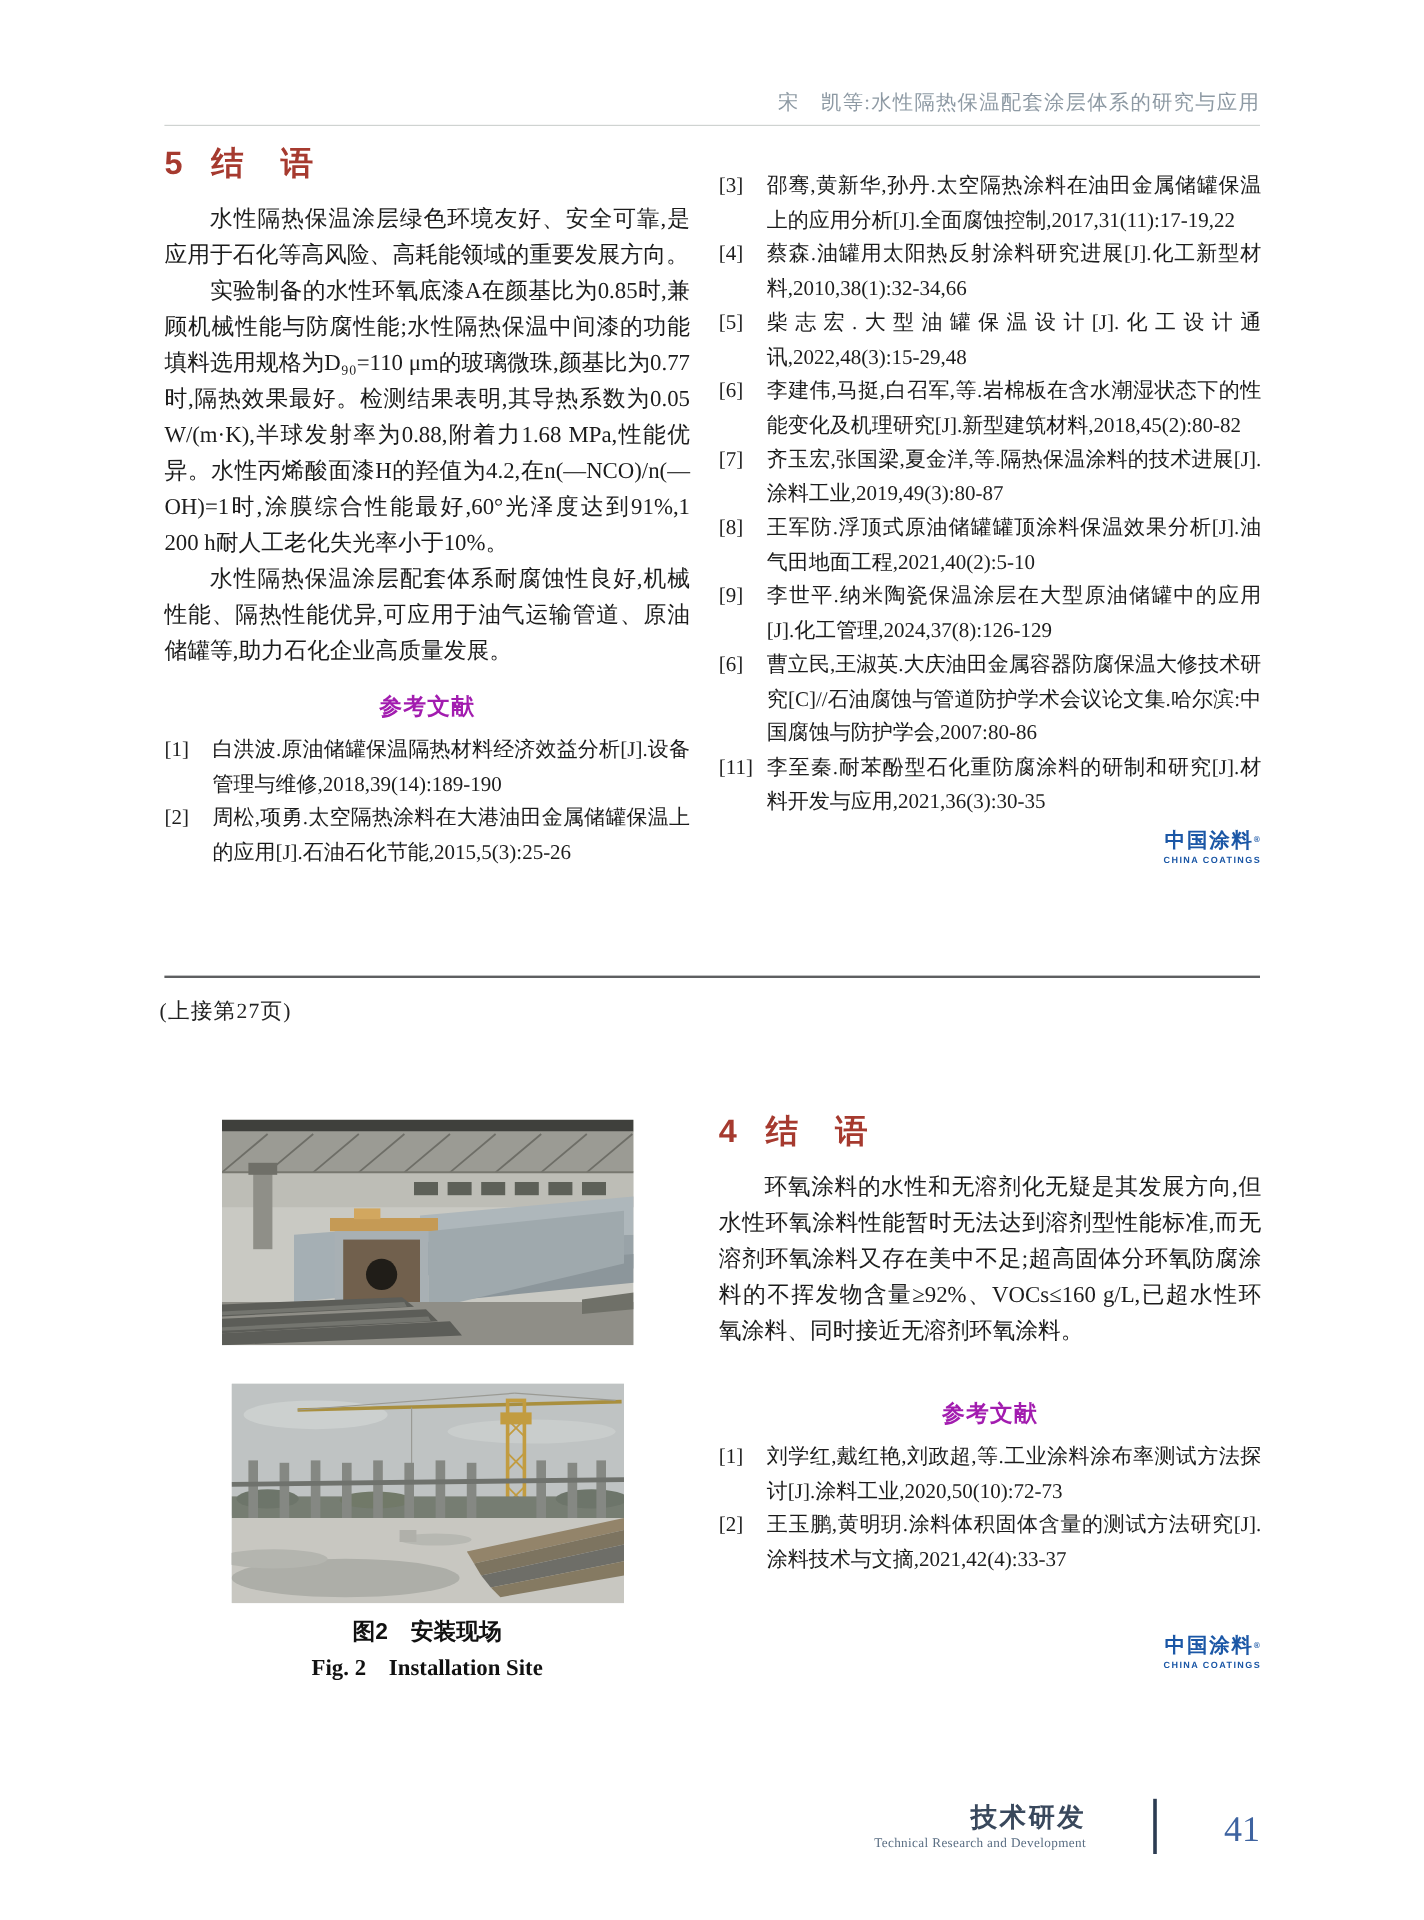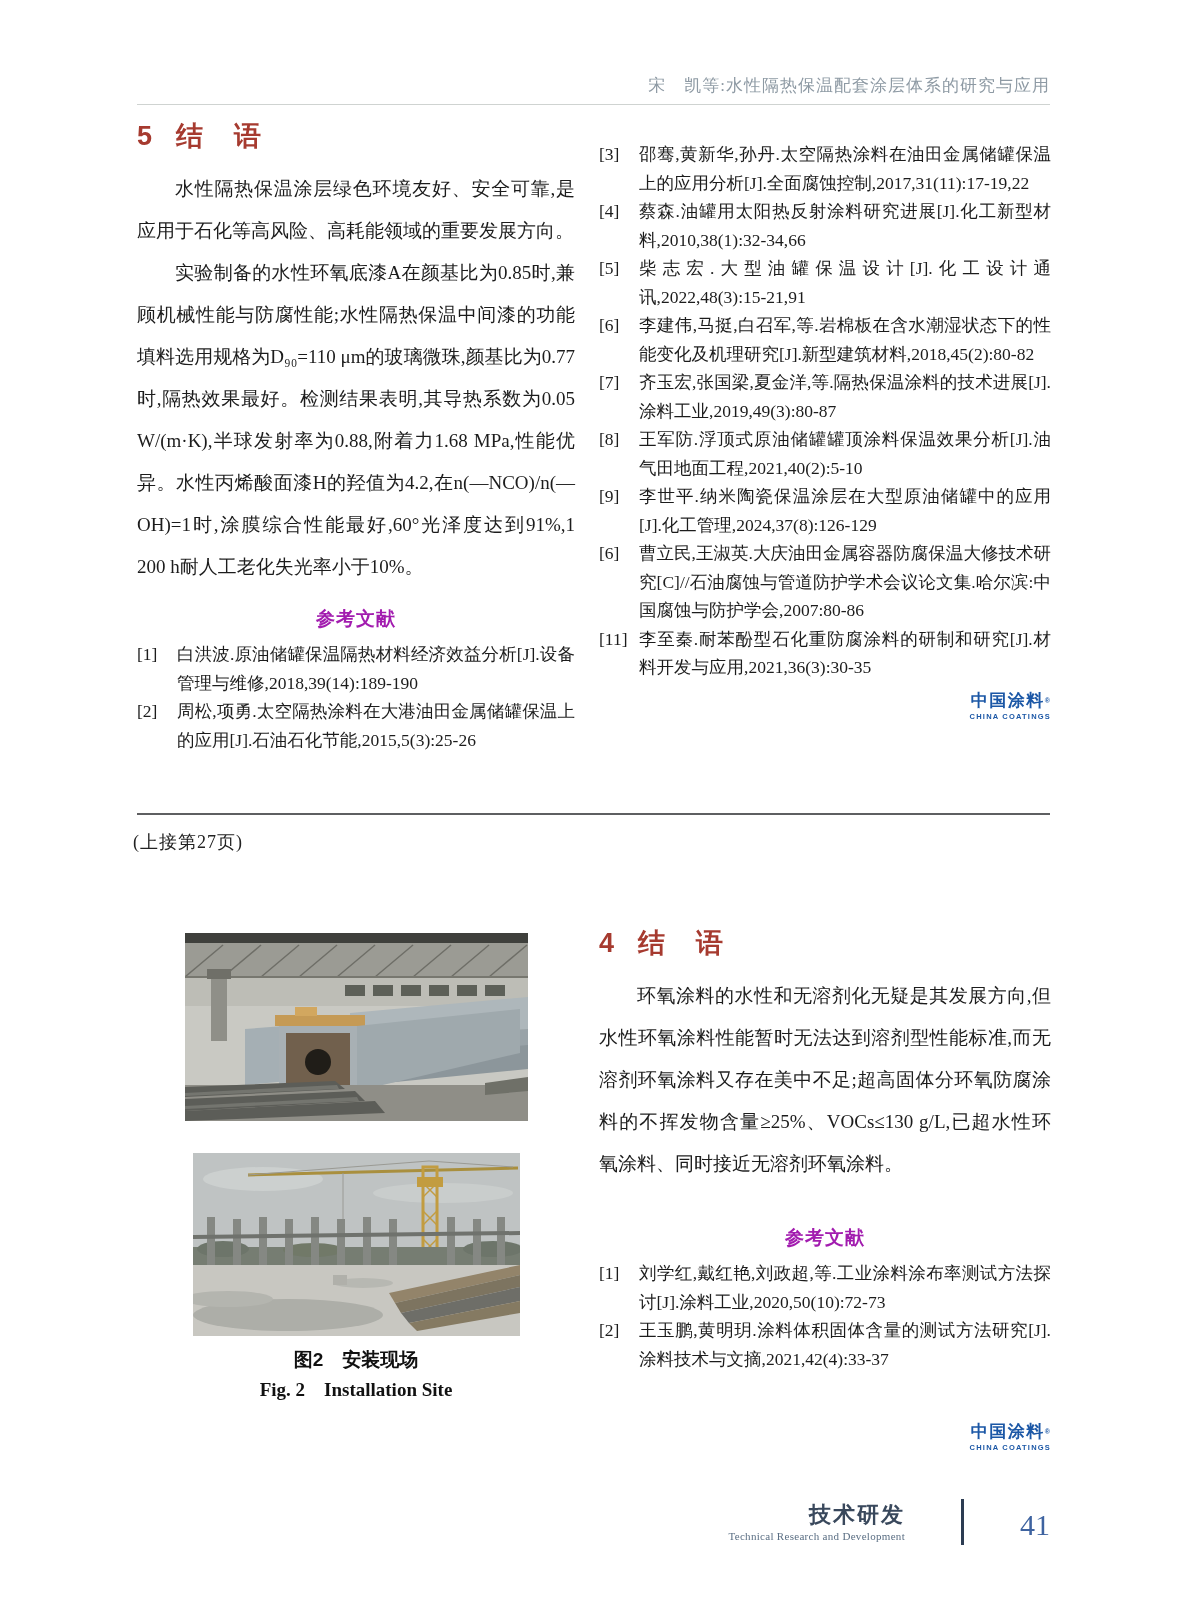--- a/index.html
+++ b/index.html
@@ -15,21 +15,21 @@
   .col{position:absolute;width:438px;}
   .col-lt{left:137px;top:118px;width:438px;}
   .col-rt{left:599px;top:140px;width:452px;}
   .col-lb{left:137px;top:933px;width:438px;}
   .col-rb{left:599px;top:925px;width:452px;}
 
   .sec-head{margin:0 0 14px 0;font-family:Liberation Sans, sans-serif;
             font-weight:bold;font-size:27px;color:#a63a2f;letter-spacing:2px;}
   .sec-head .sec-num{margin-right:22px;}
 
-  .para{margin:0;font-size:19px;line-height:42px;text-align:justify;text-indent:2em;}
+  .para{margin:0;font-size:19px;line-height:30px;text-align:justify;text-indent:2em;}
 
   .refs-title{margin:18px 0 8px 0;text-align:center;font-size:19px;font-weight:bold;
               font-family:"Liberation Sans","DejaVu Sans",sans-serif;letter-spacing:1px;color:#a21caf;}
   .refs-title.rb{margin-top:40px;}
 
   .ref{display:flex;font-size:17.5px;line-height:28.5px;}
   .ref-num{flex:0 0 40px;}
   .ref-text{flex:1;text-align:justify;}
 
   
@@ -73,20 +73,21 @@
 
   <div class="running-head">宋　凯等:水性隔热保温配套涂层体系的研究与应用</div>
   <div class="head-rule"></div>
 
   <section class="col col-lt">
     <h2 class="sec-head">
       <span class="sec-num">5</span><span class="sec-title">结　语</span>
     </h2>
     <p class="para">水性隔热保温涂层绿色环境友好、安全可靠,是应用于石化等高风险、高耗能领域的重要发展方向。</p>
     <p class="para">实验制备的水性环氧底漆A在颜基比为0.85时,兼顾机械性能与防腐性能;水性隔热保温中间漆的功能填料选用规格为D₉₀=110 μm的玻璃微珠,颜基比为0.77时,隔热效果最好。检测结果表明,其导热系数为0.05 W/(m·K),半球发射率为0.88,附着力1.68 MPa,性能优异。水性丙烯酸面漆H的羟值为4.2,在n(—NCO)/n(—OH)=1时,涂膜综合性能最好,60°光泽度达到91%,1 200 h耐人工老化失光率小于10%。</p>
+    <p class="para">水性隔热保温涂层配套体系耐腐蚀性良好,机械性能、隔热性能优异,可应用于油气运输管道、原油储罐等,助力石化企业高质量发展。</p>
 
     <h3 class="refs-title">参考文献</h3>
     <div class="ref">
       <span class="ref-num">[1]</span>
       <span class="ref-text">白洪波.原油储罐保温隔热材料经济效益分析[J].设备管理与维修,2018,39(14):189-190</span>
     </div>
     <div class="ref">
       <span class="ref-num">[2]</span>
       <span class="ref-text">周松,项勇.太空隔热涂料在大港油田金属储罐保温上的应用[J].石油石化节能,2015,5(3):25-26</span>
     </div>
@@ -96,21 +97,21 @@
     <div class="ref">
       <span class="ref-num">[3]</span>
       <span class="ref-text">邵骞,黄新华,孙丹.太空隔热涂料在油田金属储罐保温上的应用分析[J].全面腐蚀控制,2017,31(11):17-19,22</span>
     </div>
     <div class="ref">
       <span class="ref-num">[4]</span>
       <span class="ref-text">蔡森.油罐用太阳热反射涂料研究进展[J].化工新型材料,2010,38(1):32-34,66</span>
     </div>
     <div class="ref">
       <span class="ref-num">[5]</span>
-      <span class="ref-text">柴志宏.大型油罐保温设计[J].化工设计通讯,2022,48(3):15-21,91</span>
+      <span class="ref-text">柴志宏.大型油罐保温设计[J].化工设计通讯,2022,48(3):15-29,48</span>
     </div>
     <div class="ref">
       <span class="ref-num">[6]</span>
       <span class="ref-text">李建伟,马挺,白召军,等.岩棉板在含水潮湿状态下的性能变化及机理研究[J].新型建筑材料,2018,45(2):80-82</span>
     </div>
     <div class="ref">
       <span class="ref-num">[7]</span>
       <span class="ref-text">齐玉宏,张国梁,夏金洋,等.隔热保温涂料的技术进展[J].涂料工业,2019,49(3):80-87</span>
     </div>
     <div class="ref">
@@ -249,21 +250,21 @@
         <div class="cap-cn">图2　安装现场</div>
         <div class="cap-en">Fig. 2　Installation Site</div>
       </figcaption>
     </figure>
   </section>
 
   <section class="col col-rb">
     <h2 class="sec-head">
       <span class="sec-num">4</span><span class="sec-title">结　语</span>
     </h2>
-    <p class="para">环氧涂料的水性和无溶剂化无疑是其发展方向,但水性环氧涂料性能暂时无法达到溶剂型性能标准,而无溶剂环氧涂料又存在美中不足;超高固体分环氧防腐涂料的不挥发物含量≥25%、VOCs≤130 g/L,已超水性环氧涂料、同时接近无溶剂环氧涂料。</p>
+    <p class="para">环氧涂料的水性和无溶剂化无疑是其发展方向,但水性环氧涂料性能暂时无法达到溶剂型性能标准,而无溶剂环氧涂料又存在美中不足;超高固体分环氧防腐涂料的不挥发物含量≥92%、VOCs≤160 g/L,已超水性环氧涂料、同时接近无溶剂环氧涂料。</p>
 
     <h3 class="refs-title rb">参考文献</h3>
     <div class="ref">
       <span class="ref-num">[1]</span>
       <span class="ref-text">刘学红,戴红艳,刘政超,等.工业涂料涂布率测试方法探讨[J].涂料工业,2020,50(10):72-73</span>
     </div>
     <div class="ref">
       <span class="ref-num">[2]</span>
       <span class="ref-text">王玉鹏,黄明玥.涂料体积固体含量的测试方法研究[J].涂料技术与文摘,2021,42(4):33-37</span>
     </div>

